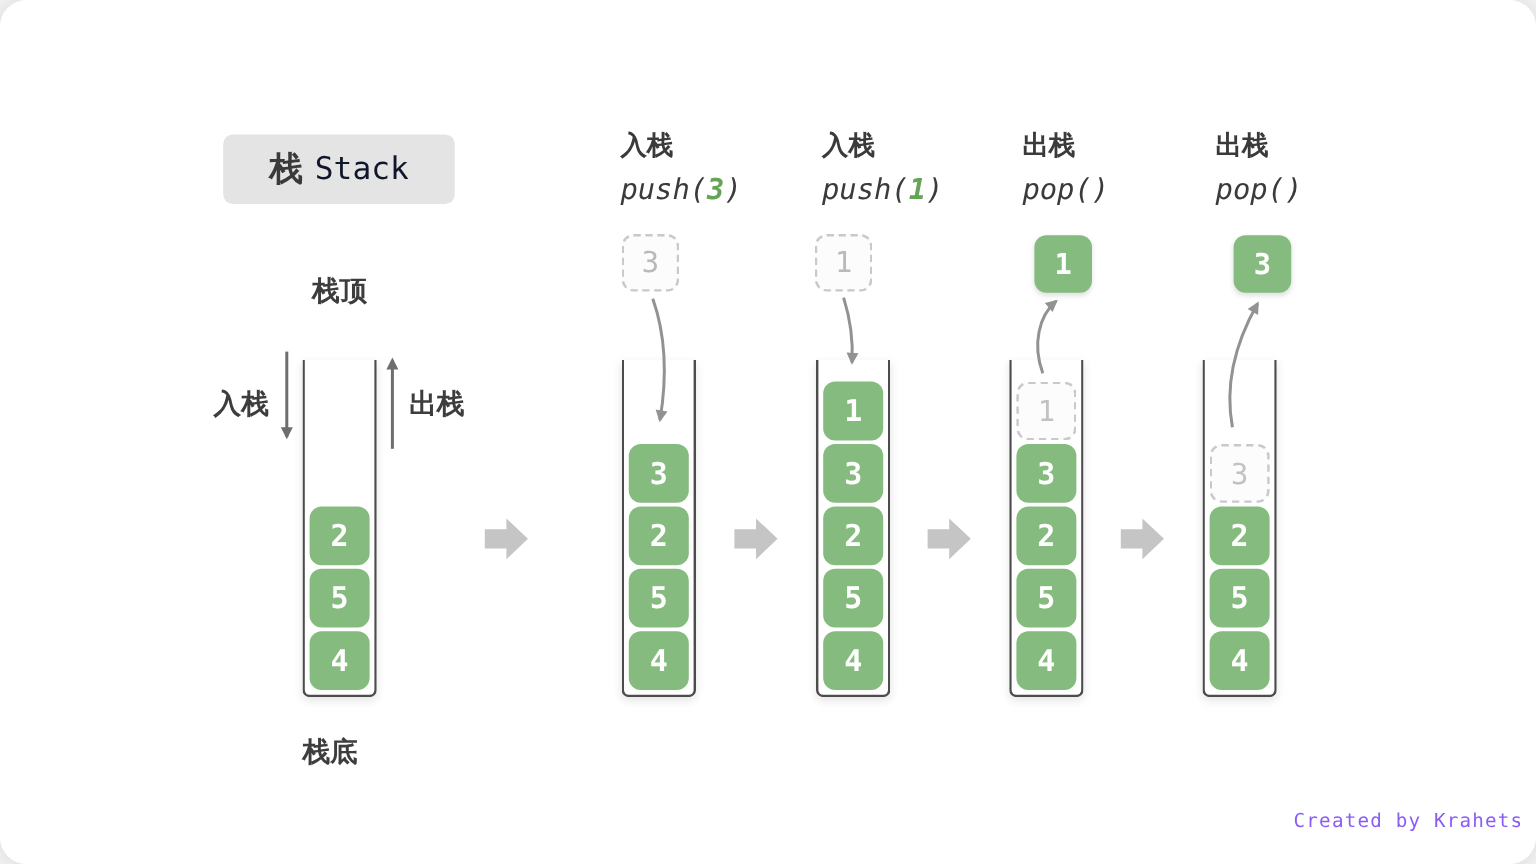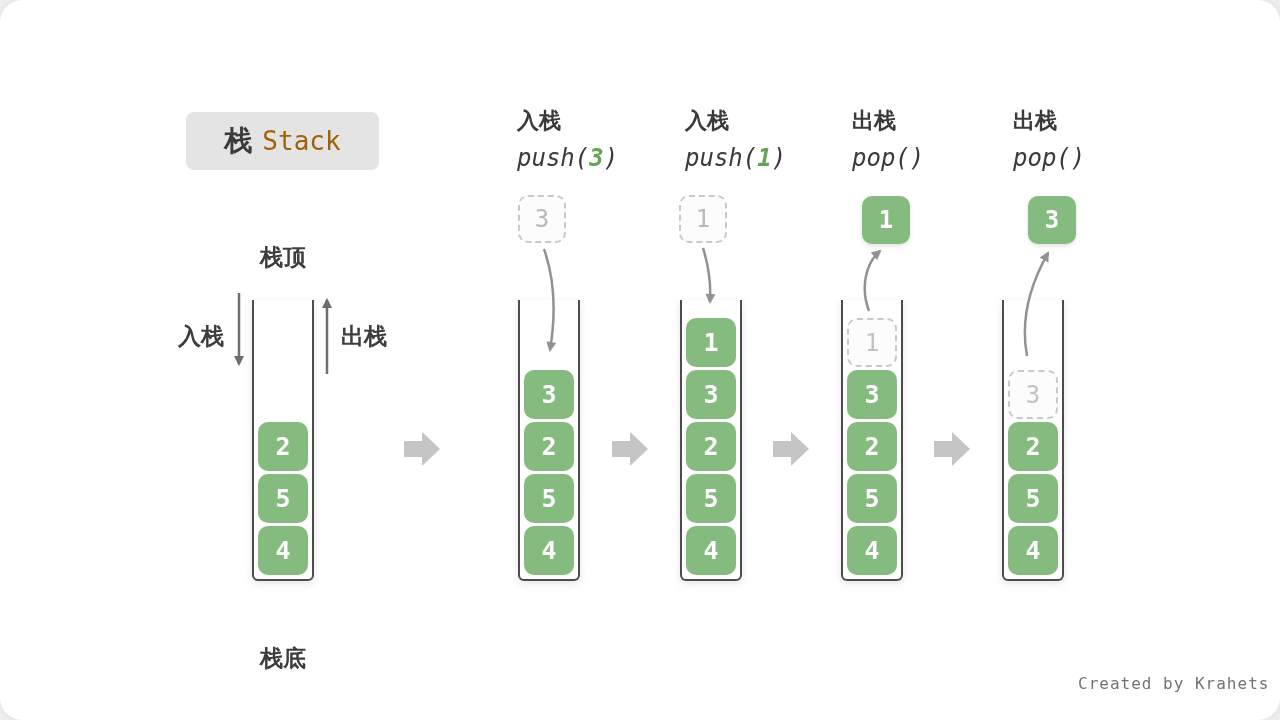--- a/index.html
+++ b/index.html
@@ -4,21 +4,21 @@
 <style>
   html,body{margin:0;padding:0;background:#f2f2f2;font-family:"Liberation Sans","DejaVu Sans",sans-serif;}
   .card{position:relative;width:1280px;height:720px;background:#ffffff;border-radius:22px;
         box-shadow:0 0 16px rgba(0,0,0,0.10);overflow:hidden;}
   *{box-sizing:border-box;}
 
   
   .title-box{position:absolute;left:186px;top:112px;width:193px;height:58px;background:#e4e4e4;
              border-radius:8px;display:flex;align-items:center;justify-content:center;gap:10px;}
   .title-zh{font-size:28px;font-weight:700;color:#3a3a3a;}
-  .title-en{font-size:26px;color:#a16207;font-family:"DejaVu Sans Mono","Liberation Mono",monospace;}
+  .title-en{font-size:26px;color:#0f172a;font-family:"DejaVu Sans Mono","Liberation Mono",monospace;}
 
   
   .op-header{position:absolute;top:106px;}
   .op-zh{font-size:22px;font-weight:700;color:#3a3a3a;line-height:30px;}
   .op-code{margin-top:6px;font-size:24px;line-height:32px;color:#3b3b3b;
            font-family:"DejaVu Sans Mono","Liberation Mono",monospace;font-style:italic;}
   .op-code .arg{color:#64a455;font-weight:700;}
 
   
   .fbox{position:absolute;width:48px;height:48px;border-radius:10px;display:flex;align-items:center;
@@ -35,21 +35,21 @@
          border-bottom-left-radius:6px;border-bottom-right-radius:6px;
          box-shadow:0 3px 8px rgba(0,0,0,0.10);}
   .block{position:absolute;left:4px;width:50px;height:49px;border-radius:10px;background:#85bb7e;
          color:#ffffff;font-weight:700;font-size:25px;display:flex;align-items:center;justify-content:center;
          font-family:"DejaVu Sans Mono","Liberation Mono",monospace;}
   .block.ghost{background:#fcfcfc;border:2px dashed #c9c9c9;color:#c2c2c2;font-weight:400;font-size:24px;}
   .r1{top:18px}.r2{top:70px}.r3{top:122px}.r4{top:174px}.r5{top:226px}
 
   .overlay{position:absolute;left:0;top:0;pointer-events:none;}
 
-  .watermark{position:absolute;left:1078px;top:674px;font-size:16px;letter-spacing:1px;color:#737373;
+  .watermark{position:absolute;left:1078px;top:674px;font-size:16px;letter-spacing:1px;color:#8b5cf6;
              font-family:"DejaVu Sans Mono","Liberation Mono",monospace;}
 </style>
 </head>
 <body>
 
 <div class="card">
 
   <div class="title-box">
     <span class="title-zh">栈</span>
     <span class="title-en">Stack</span>
@@ -70,22 +70,22 @@
   <div class="op-header" style="left:1013px">
     <div class="op-zh">出栈</div>
     <div class="op-code"><span>pop(</span><span class="arg"></span><span>)</span></div>
   </div>
 
   <div class="fbox ghost" style="left:518px;top:195px">3</div>
   <div class="fbox ghost" style="left:679px;top:195px">1</div>
   <div class="fbox solid" style="left:862px;top:196px">1</div>
   <div class="fbox solid" style="left:1028px;top:196px">3</div>
 
-  <div class="side-label" style="left:252px;top:242px;width:62px;text-align:center">栈顶</div>
-  <div class="side-label" style="left:252px;top:643px;width:62px;text-align:center">栈底</div>
+  <div class="side-label" style="left:252px;top:227px;width:62px;text-align:center">栈顶</div>
+  <div class="side-label" style="left:252px;top:611px;width:62px;">栈底</div>
   <div class="side-label" style="left:178px;top:321px">入栈</div>
   <div class="side-label" style="left:341px;top:321px">出栈</div>
 
   <div class="stack" style="left:252px">
     <div class="block r3">2</div>
     <div class="block r4">5</div>
     <div class="block r5">4</div>
   </div>
   <div class="stack" style="left:518px">
     <div class="block r2">3</div>

